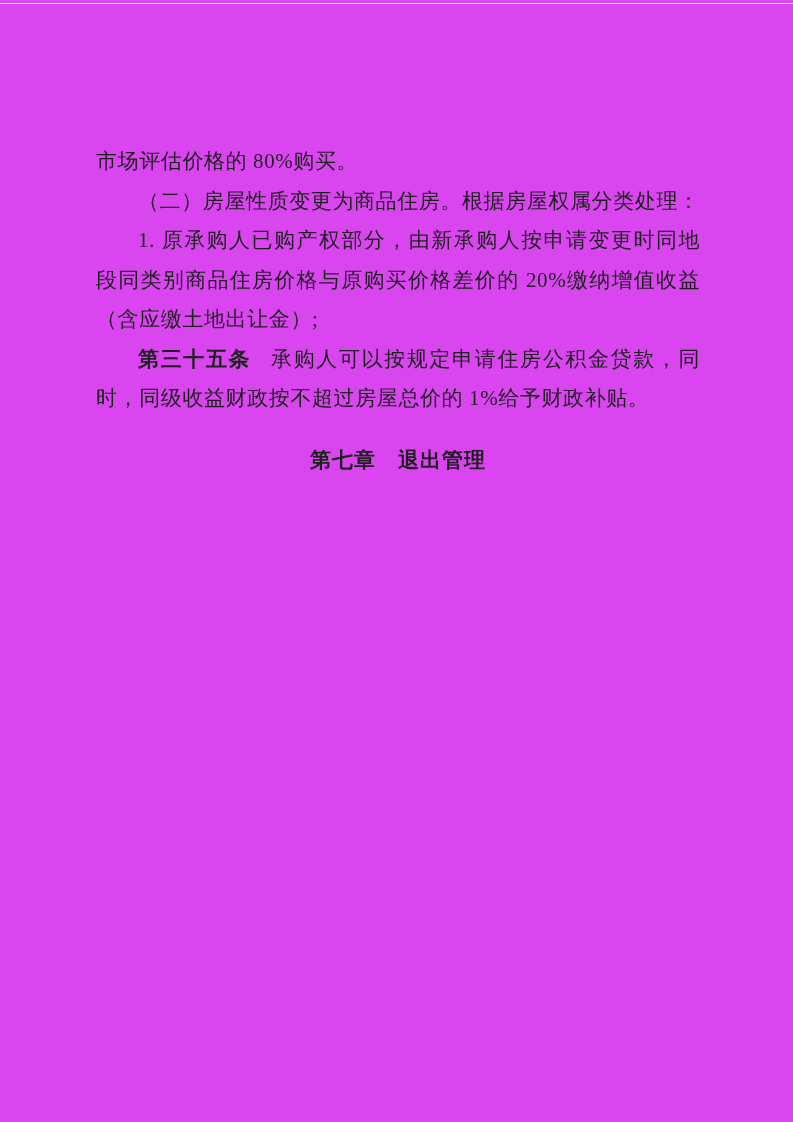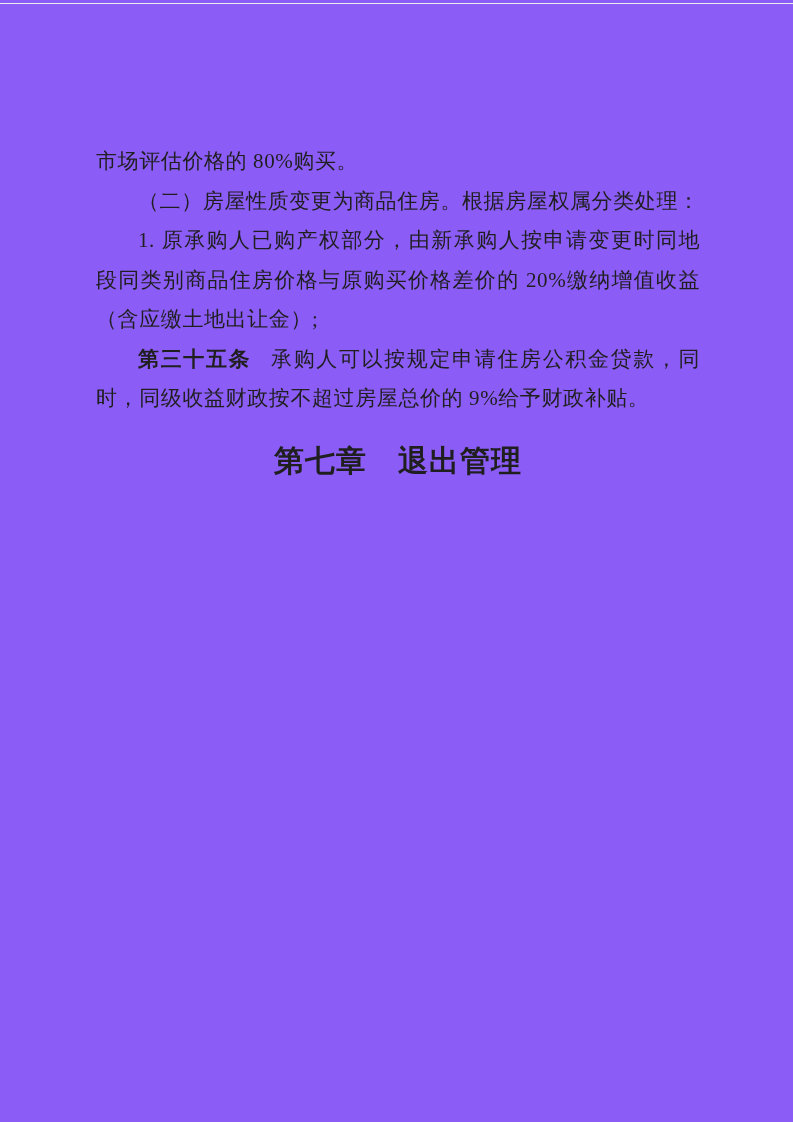--- a/index.html
+++ b/index.html
@@ -5,21 +5,21 @@
   html, body { margin: 0; padding: 0; }
   body {
     width: 793px; height: 1122px;
     background: #ffffff;
     font-family: "Liberation Serif", "DejaVu Serif", serif;
     color: #1f1f1f;
   }
   .page {
     position: relative;
     width: 793px; height: 1122px;
-    background: #8b5cf6;
+    background: #d946ef;
     overflow: hidden;
   }
   .page-top-edge {
     position: absolute;
     left: 0; top: 3px;
     width: 793px; height: 1px;
     background: #ececec;
   }
   .content {
     position: absolute;
@@ -35,21 +35,21 @@
     text-justify: inter-ideograph;
     word-break: break-all;
   }
   .para.indent { text-indent: 2em; }
   .term {
     font-weight: bold;
     margin-right: 0.95em;
   }
   .chapter {
     margin: 22px 0 38px 0;
-    font-size: 30px;
+    font-size: 21px;
     line-height: 39.5px;
     font-weight: bold;
     text-align: center;
     letter-spacing: 1px;
     text-indent: 0;
   }
 </style>
 </head>
 <body>
 
@@ -59,20 +59,20 @@
   <div class="content">
 
     <p class="para"><span>市场评估价格的 80%购买。</span></p>
 
     <p class="para indent"><span>（二）房屋性质变更为商品住房。根据房屋权属分类处理：</span></p>
 
     <p class="para indent"><span>1. 原承购人已购产权部分，由新承购人按申请变更时同地段同类别商品住房价格与原购买价格差价的 20%缴纳增值收益（含应缴土地出让金）;</span></p>
 
 
 
-    <p class="para indent"><span class="term">第三十五条</span><span>承购人可以按规定申请住房公积金贷款，同时，同级收益财政按不超过房屋总价的 9%给予财政补贴。</span></p>
+    <p class="para indent"><span class="term">第三十五条</span><span>承购人可以按规定申请住房公积金贷款，同时，同级收益财政按不超过房屋总价的 1%给予财政补贴。</span></p>
 
     <p class="para chapter"><span>第七章　退出管理</span></p>
 
 
 
   </div>
 </div>
 
 </body></html>

